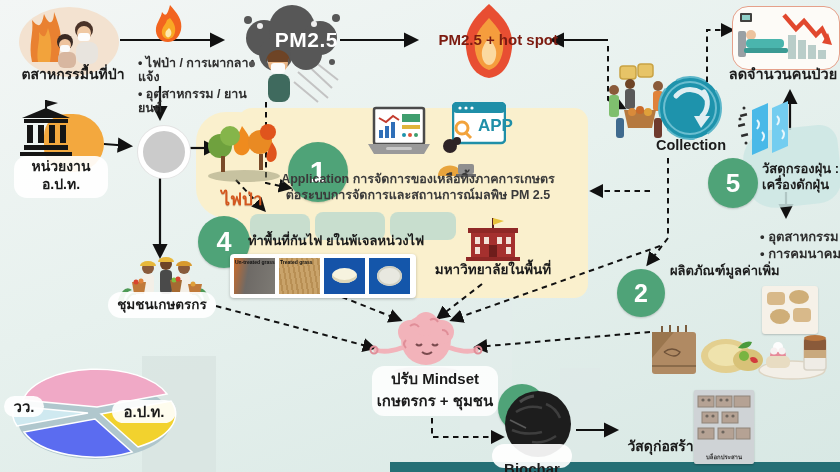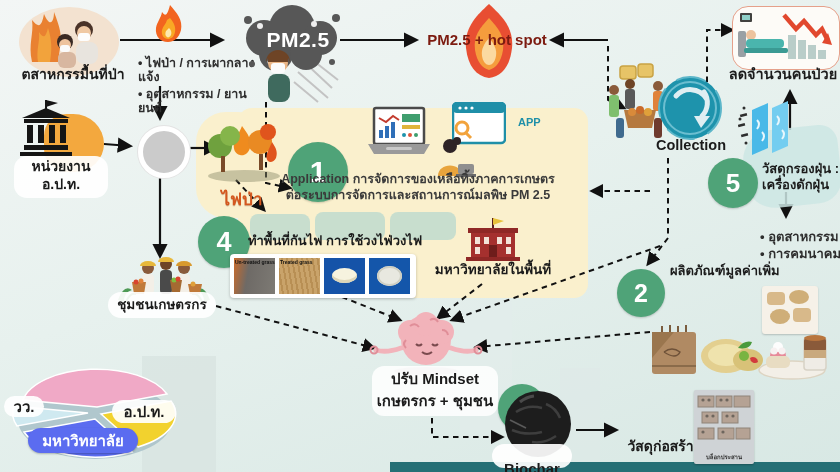--- a/index.html
+++ b/index.html
@@ -138,28 +138,28 @@
     <circle cx="74" cy="22" r="3" fill="#efefef"></circle>
     <circle cx="30" cy="60" r="2.5" fill="#efefef"></circle>
     <g transform="translate(24,46)">
       <path d="M2,14 A12,12 0 0 1 26,14 L24,10 L4,10 Z" fill="#6e4426"></path>
       <circle cx="14" cy="15" r="10" fill="#eab585"></circle>
       <path d="M4,10 A11,11 0 0 1 24,10 L24,14 L4,14 Z" fill="#6e4426"></path>
       <rect x="7" y="15" width="14" height="10" rx="3" fill="#fbfbfb"></rect>
       <rect x="4" y="26" width="22" height="28" rx="8" fill="#3f6a5e"></rect>
     </g>
   </svg>
-  <div class="abs lbl ctr" style="left:258px;top:28px;width:80px;font-size:21px;color:#fff;letter-spacing:.5px;">PM2.5</div>
+  <div class="abs lbl ctr" style="left:258px;top:28px;width:80px;font-size:21px;color:#fff;letter-spacing:.5px;text-align:right;">PM2.5</div>
 
   <svg class="abs" style="left:452px;top:2px;" width="74" height="80" viewBox="0 0 74 80">
     <path d="M37,2 C50,14 62,26 60,46 C58,64 50,74 37,76 C24,74 16,64 14,46 C12,26 24,14 37,2 Z" fill="#e84e32"></path>
     <path d="M37,16 C46,26 53,34 51,48 C49,60 44,66 37,68 C30,66 25,60 23,48 C21,34 28,26 37,16 Z" fill="#f59d3d"></path>
     <path d="M37,36 C42,42 45,47 44,54 C43,60 40,63 37,63 C34,63 31,60 30,54 C29,47 32,42 37,36 Z" fill="#fbd9a0"></path>
   </svg>
-  <div class="abs lbl ctr" style="left:416px;top:31px;width:142px;font-size:15px;color:#7c1b10;">PM2.5 + hot spot</div>
+  <div class="abs lbl ctr" style="left:416px;top:31px;width:142px;font-size:15px;color:#7c1b10;text-align:right;">PM2.5 + hot spot</div>
 
   <div class="abs" style="left:732px;top:6px;width:106px;height:62px;background:#fdfbf7;border:1.5px solid #e5a08a;border-radius:16px;"></div>
   <svg class="abs" style="left:736px;top:9px;" width="98" height="56" viewBox="0 0 98 56">
     <rect x="4" y="4" width="12" height="9" rx="1" fill="#41413f"></rect>
     <rect x="6" y="6" width="8" height="5" fill="#8fd0c8"></rect>
     <rect x="2" y="22" width="8" height="26" rx="2" fill="#9aa0a4"></rect>
     <circle cx="15" cy="26" r="5" fill="#eec39e"></circle>
     <rect x="10" y="30" width="38" height="9" rx="4" fill="#4ab5ad"></rect>
     <rect x="8" y="39" width="44" height="5" rx="2" fill="#3a9a93"></rect>
     <g fill="#b9cdc9">
@@ -205,33 +205,33 @@
   </svg>
   <svg class="abs" style="left:452px;top:102px;" width="54" height="44" viewBox="0 0 54 44">
     <rect x="1" y="1" width="52" height="40" rx="4" fill="#fff" stroke="#1f8fa8" stroke-width="2.5"></rect>
     <rect x="1" y="1" width="52" height="10" rx="4" fill="#1f8fa8"></rect>
     <circle cx="8" cy="6" r="1.6" fill="#fff"></circle>
       <circle cx="14" cy="6" r="1.6" fill="#fff"></circle>
       <circle cx="20" cy="6" r="1.6" fill="#fff"></circle>
     <circle cx="10" cy="26" r="6" fill="none" stroke="#f2a33c" stroke-width="3"></circle>
     <line x1="14" y1="31" x2="19" y2="36" stroke="#f2a33c" stroke-width="3"></line>
   </svg>
-  <div class="abs lbl" style="left:478px;top:116px;width:26px;font-size:11px;color:#1f8fa8;margin-left:40px;">APP</div>
+  <div class="abs lbl" style="left:478px;top:116px;width:26px;font-size:17px;color:#1f8fa8;">APP</div>
   <svg class="abs" style="left:430px;top:136px;" width="48" height="42" viewBox="0 0 48 42">
     <circle cx="20" cy="10" r="7" fill="#2e2326"></circle>
     <circle cx="27" cy="5" r="4" fill="#2e2326"></circle>
     <path d="M8,40 C8,26 32,26 32,40 Z" fill="#e8a43c"></path>
     <rect x="28" y="28" width="16" height="10" rx="2" fill="#8f8f8f"></rect>
     <rect x="26" y="38" width="20" height="3" fill="#6a6a6a"></rect>
   </svg>
   <div class="abs lbl ctr" style="left:258px;top:172px;width:320px;font-size:12.5px;color:#3a3a3a;">Application การจัดการของเหลือทิ้งภาคการเกษตร</div>
   <div class="abs lbl ctr" style="left:258px;top:188px;width:320px;font-size:12.5px;color:#3a3a3a;">ต่อระบบการจัดการและสถานการณ์มลพิษ PM 2.5</div>
 
   <div class="abs step" style="left:198px;top:216px;width:52px;height:52px;font-size:27px;">4</div>
-  <div class="abs lbl" style="left:248px;top:234px;width:200px;font-size:13px;">ทำพื้นที่กันไฟ  การใช้วงไฟ่วงไฟ</div>
+  <div class="abs lbl" style="left:248px;top:234px;width:200px;font-size:13px;">ทำพื้นที่กันไฟ  ยในพ้เจลหน่วงไฟ</div>
   <div class="abs" style="left:230px;top:254px;width:186px;height:44px;background:#fff;border-radius:4px;box-shadow:0 1px 3px rgba(0,0,0,.25);"></div>
   <div class="abs" style="left:234px;top:258px;width:41px;height:36px;background:linear-gradient(100deg,#c96a2a 0%,#6e6a66 35%,#7d7a74 100%);">
     <div class="abs" style="left:1px;top:1px;font-size:5px;color:#111;font-weight:bold;">Un-treated grass</div>
   </div>
   <div class="abs" style="left:279px;top:258px;width:41px;height:36px;background:repeating-linear-gradient(80deg,#c9a36a 0 3px,#b88f54 3px 5px);">
     <div class="abs" style="left:1px;top:1px;font-size:5px;color:#111;font-weight:bold;">Treated grass</div>
   </div>
   <div class="abs" style="left:324px;top:258px;width:41px;height:36px;background:#1553a8;">
     <div class="abs" style="left:8px;top:10px;width:25px;height:15px;background:#f6f3df;border-radius:50%;box-shadow:inset 0 -3px 0 #ddd6b8;"></div>
   </div>
@@ -382,21 +382,20 @@
     <ellipse cx="87" cy="68" rx="77" ry="39" fill="#a7bfc8" opacity=".85"></ellipse>
     <g stroke="#fff" stroke-width="1.5">
       <path transform="translate(2,-5)" d="M87,60 L13,53 A75,38 0 0 1 157,47 Z" fill="#f0a9c6"></path>
       <path transform="translate(6,2)" d="M87,60 L157,47 A75,38 0 0 1 124,93 Z" fill="#f2d22e"></path>
       <path transform="translate(0,7)" d="M87,60 L124,93 A75,38 0 0 1 16,73 Z" fill="#5b6cf0"></path>
       <path transform="translate(-7,1)" d="M87,60 L16,73 A75,38 0 0 1 13,53 Z" fill="#cfe9f0"></path>
     </g>
   </svg>
   <div class="abs pill lbl ctr" style="left:4px;top:396px;width:40px;padding:2px 0;font-size:15px;">วว.</div>
   <div class="abs pill lbl ctr" style="left:112px;top:400px;width:64px;padding:3px 0;font-size:15px;">อ.ป.ท.</div>
-  <div class="abs lbl ctr" style="left:28px;top:428px;width:110px;padding:4px 0;font-size:15px;color:#fff;background:#5b6cf0;border-radius:14px;box-shadow:0 1px 2px rgba(0,0,0,.25);">มหาวิทยาลัย</div>
 
   <svg class="abs" style="left:368px;top:310px;" width="118" height="66" viewBox="0 0 118 66">
     <ellipse cx="58" cy="61" rx="32" ry="4" fill="#c9bcc2" opacity=".6"></ellipse>
     <circle cx="58" cy="30" r="25" fill="#f2b3ba"></circle>
     <circle cx="42" cy="22" r="12" fill="#f2b3ba"></circle>
     <circle cx="58" cy="14" r="12" fill="#f2b3ba"></circle>
     <circle cx="74" cy="22" r="12" fill="#f2b3ba"></circle>
     <g stroke="#e08e98" stroke-width="2" fill="none">
       <path d="M42,16 q5,-4 9,1"></path>
         <path d="M62,10 q5,-3 8,2"></path>

